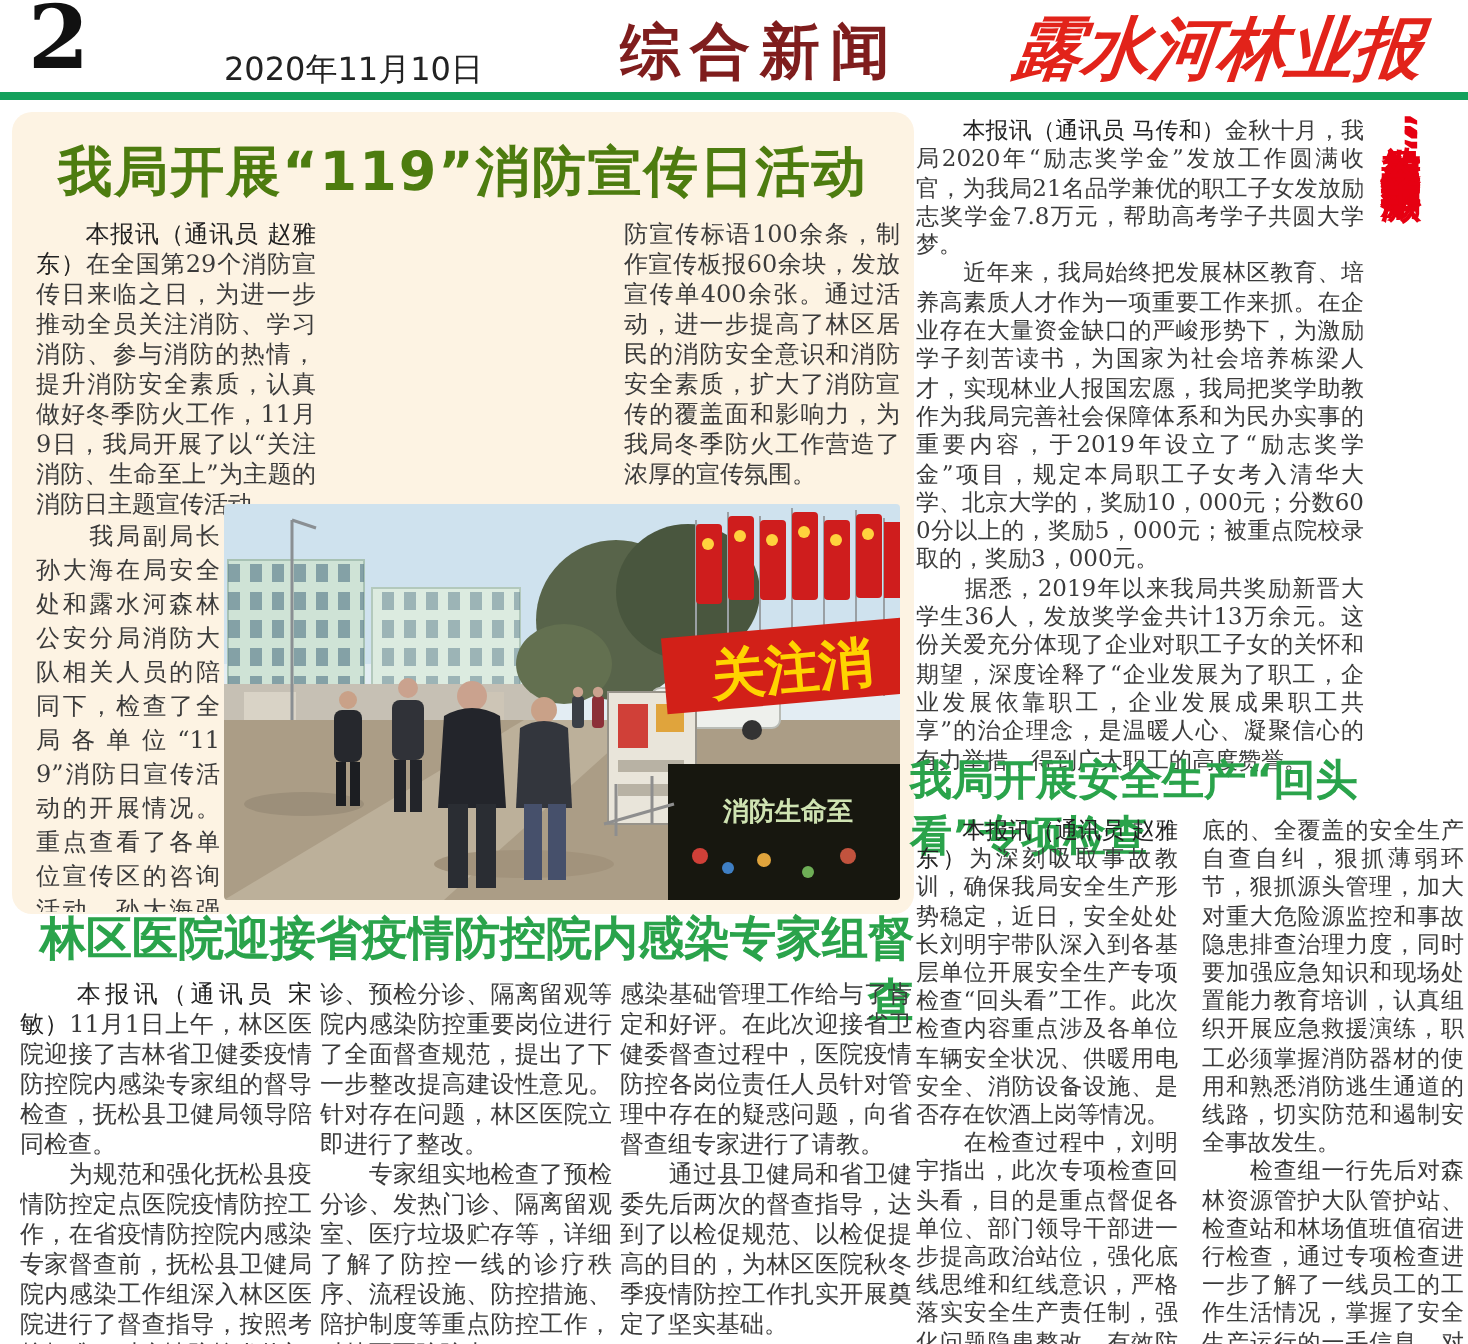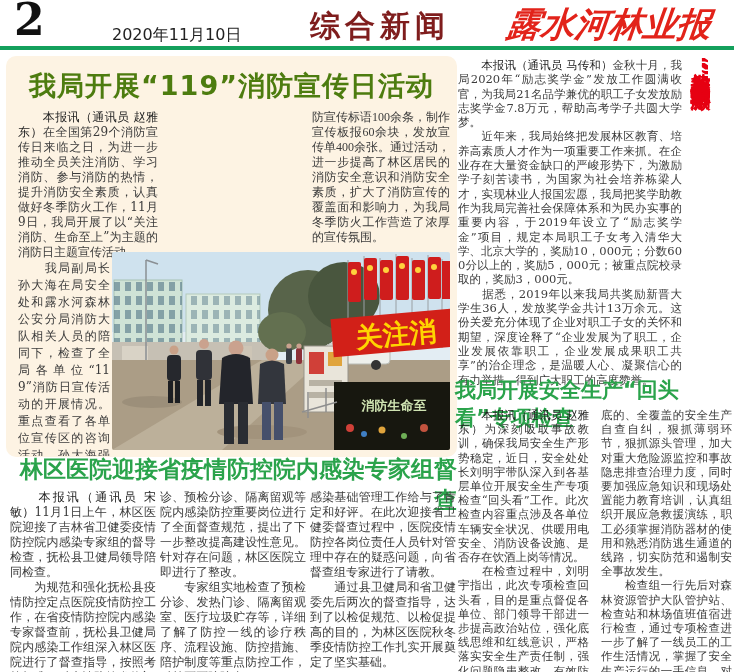--- a/index.html
+++ b/index.html
@@ -20,21 +20,21 @@
   .body{font-size:12px;line-height:15px;text-align:justify;white-space:pre-wrap;
         word-break:break-all;color:#3b3b3b;overflow:hidden;}
   .lead{font-weight:normal;color:#222;}
   
   .fire-box{left:6px;top:56px;width:451px;height:401px;background:#fdf3e3;border-radius:10px;}
   .fire-headline{left:6px;top:68px;width:451px;text-align:center;font-size:27px;font-weight:bold;
                  color:#4d7c0f;font-family:"DejaVu Sans",sans-serif;letter-spacing:1px;}
   .fire-c1a{left:18px;top:110px;width:140px;height:150px;}
   .fire-c1b{left:18px;top:260px;width:92px;height:196px;line-height:17px;}
   .fire-c2{left:164px;top:110px;width:142px;height:142px;}
-  .fire-c3{left:312px;top:110px;width:138px;height:142px;font-family:Liberation Serif, serif;}
+  .fire-c3{left:312px;top:110px;width:138px;height:142px;}
   .photo{left:112px;top:252px;width:338px;height:198px;border-radius:2px;overflow:hidden;}
   
   .hosp-headline{left:6px;top:454px;width:451px;text-align:right;font-size:23px;font-weight:bold;
                  color:#2aa34b;font-family:"DejaVu Sans",sans-serif;}
   .hosp-c1{left:10px;top:490px;width:146px;}
   .hosp-c2{left:160px;top:490px;width:146px;}
   .hosp-c3{left:310px;top:490px;width:146px;}
   
   .sch-body{left:458px;top:58px;width:224px;font-size:11.5px;line-height:14.3px;}
   .sch-vertical{left:688px;top:60px;height:340px;writing-mode:vertical-rl;text-orientation:mixed;

